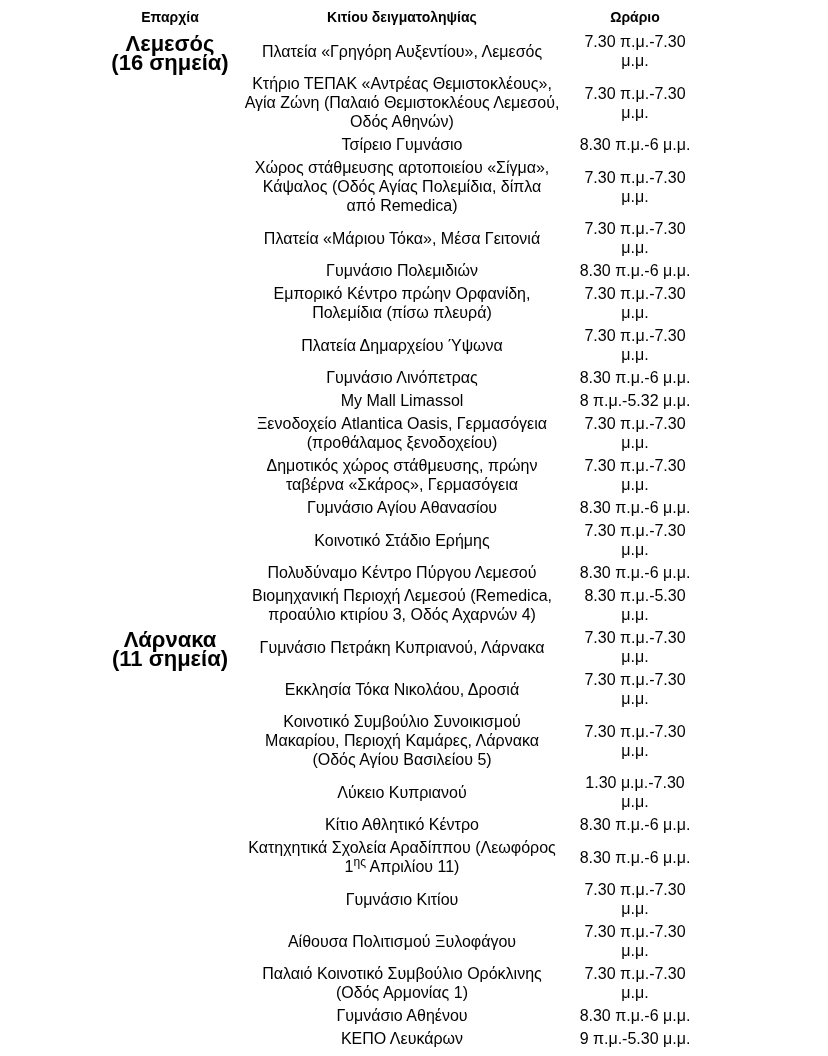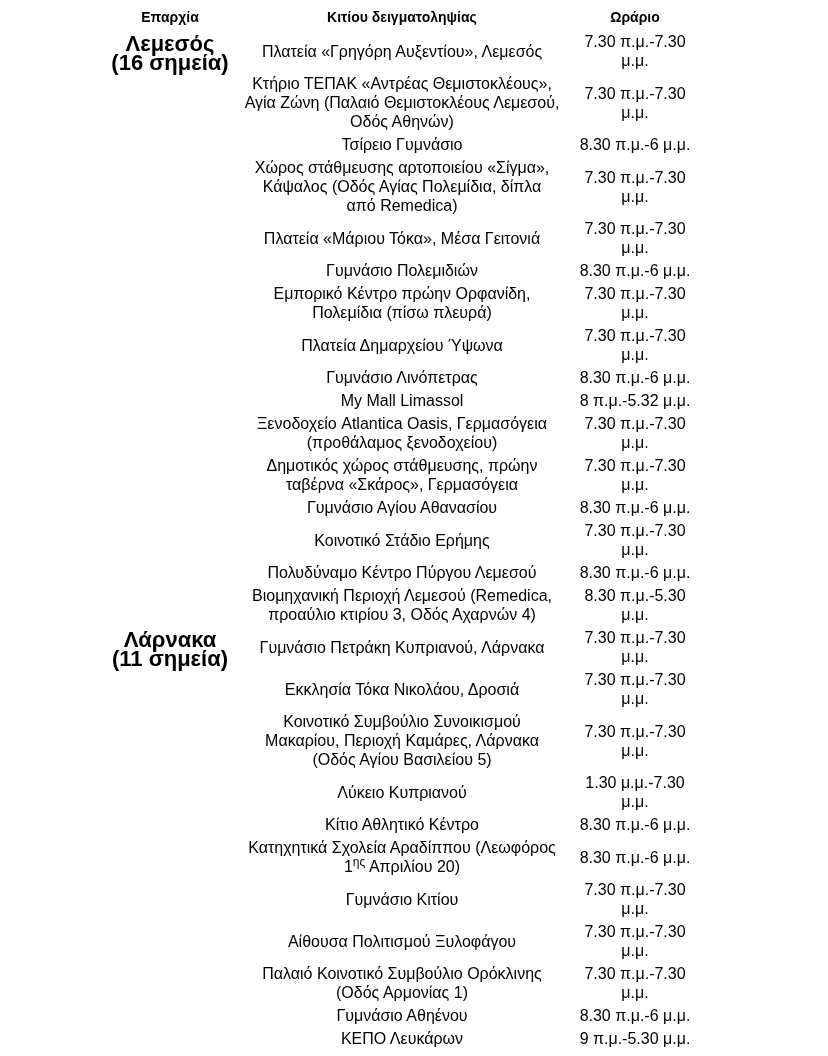--- a/index.html
+++ b/index.html
@@ -266,21 +266,21 @@
           <td>
             <div class="line">Κίτιο Αθλητικό Κέντρο</div>
           </td>
           <td>
             <div class="line">8.30 π.μ.-6 μ.μ.</div>
           </td>
         </tr>
         <tr>
           <td>
             <div class="line">Κατηχητικά Σχολεία Αραδίππου (Λεωφόρος</div>
-            <div class="line"><span>1</span><sup>ης</sup><span> Απριλίου 20)</span></div>
+            <div class="line"><span>1</span><sup>ης</sup><span> Απριλίου 11)</span></div>
           </td>
           <td>
             <div class="line">8.30 π.μ.-6 μ.μ.</div>
           </td>
         </tr>
         <tr>
           <td>
             <div class="line">Γυμνάσιο Κιτίου</div>
           </td>
           <td>

